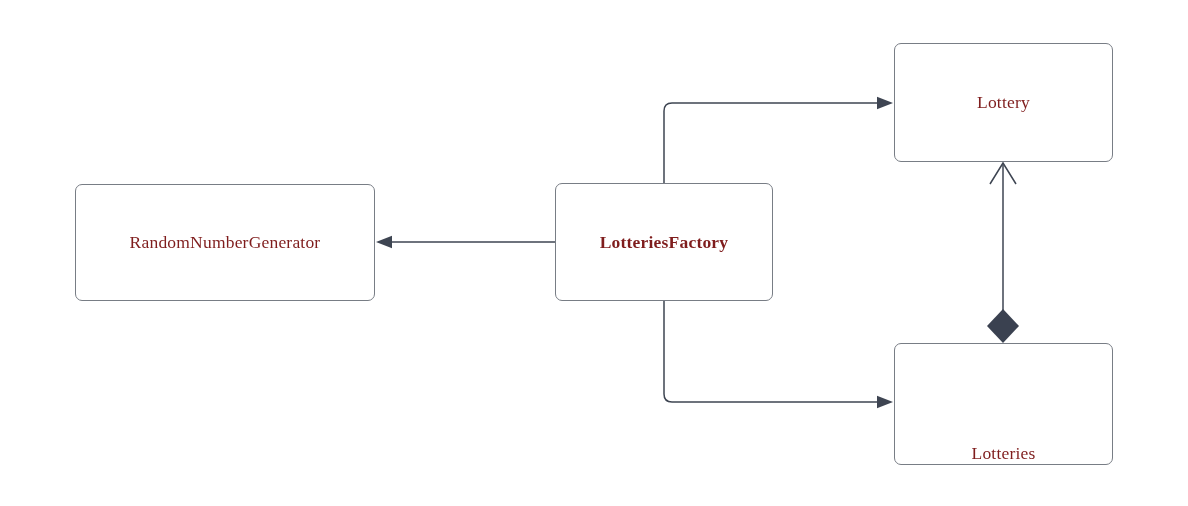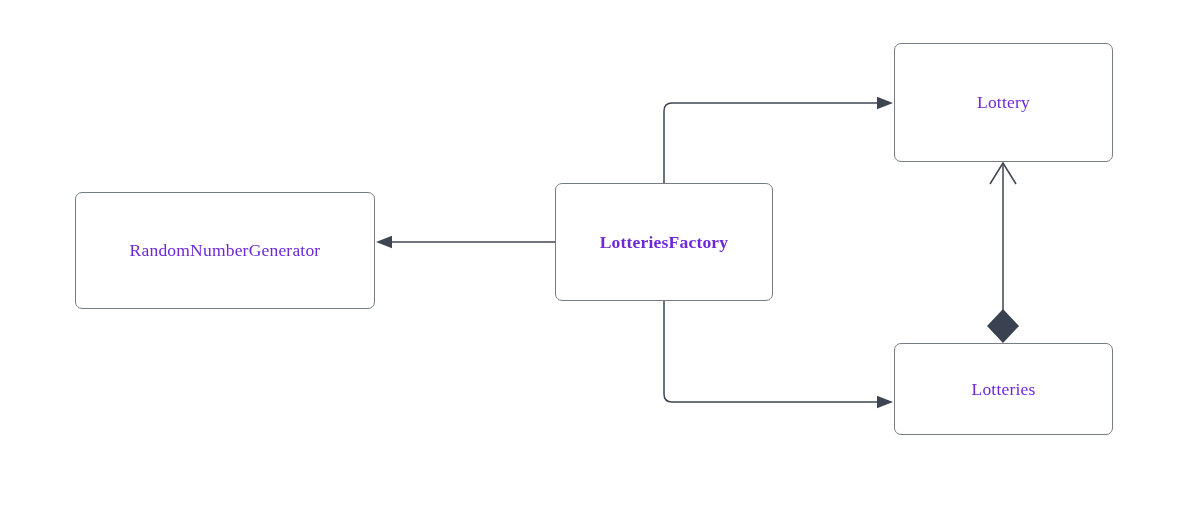--- a/index.html
+++ b/index.html
@@ -24,28 +24,28 @@
   }
   .node {
     position: absolute;
     box-sizing: border-box;
     border: 1px solid #787d85;
     border-radius: 7px;
     background: #ffffff;
     display: flex;
     align-items: center;
     justify-content: center;
-    color: #6d28d9;
+    color: #7f1d1d;
     font-size: 17.5px;
     letter-spacing: 0.2px;
   }
-  #node-rng       { left: 75px;  top: 184px; width: 300px; height: 117px; margin-top: 8px; }
+  #node-rng       { left: 75px;  top: 184px; width: 300px; height: 117px; }
   #node-factory   { left: 555px; top: 183px; width: 218px; height: 118px; font-weight: bold; }
   #node-lottery   { left: 894px; top: 43px;  width: 219px; height: 119px; }
-  #node-lotteries { left: 894px; top: 343px; width: 219px; height: 92px; }
+  #node-lotteries { left: 894px; top: 343px; width: 219px; height: 122px; align-items: flex-end; }
 </style>
 </head>
 <body>
 
 <div id="canvas">
 
   <svg class="edges" viewBox="0 0 1188 506" xmlns="http://www.w3.org/2000/svg">
 
     <g>
       <path d="M 555 242 L 390 242" stroke="#3e4552" stroke-width="1.5" fill="none"></path>

